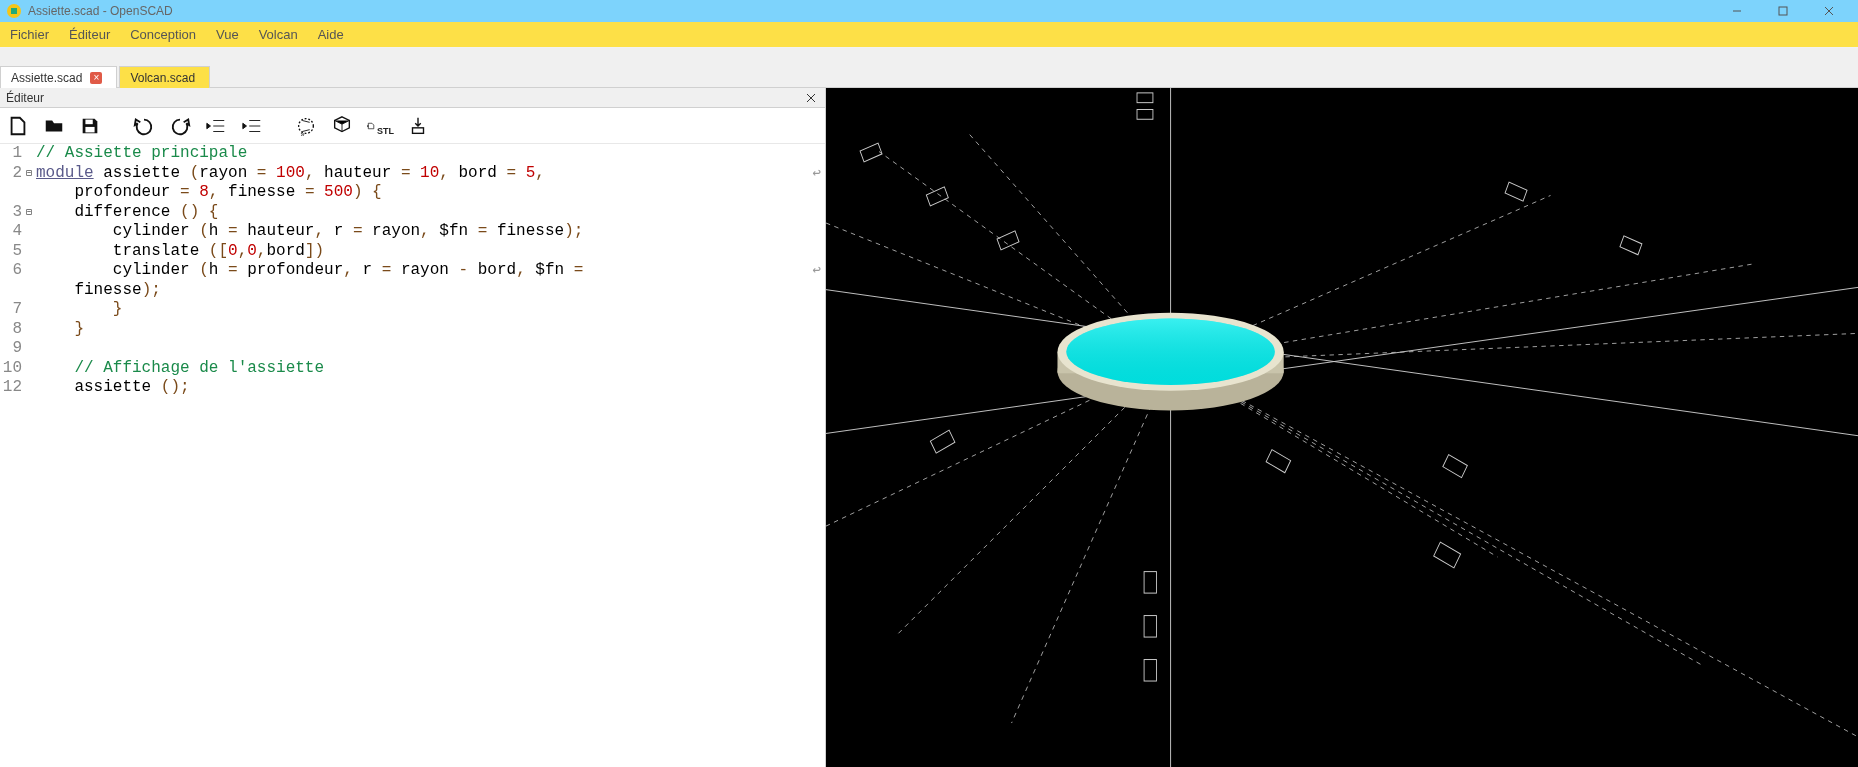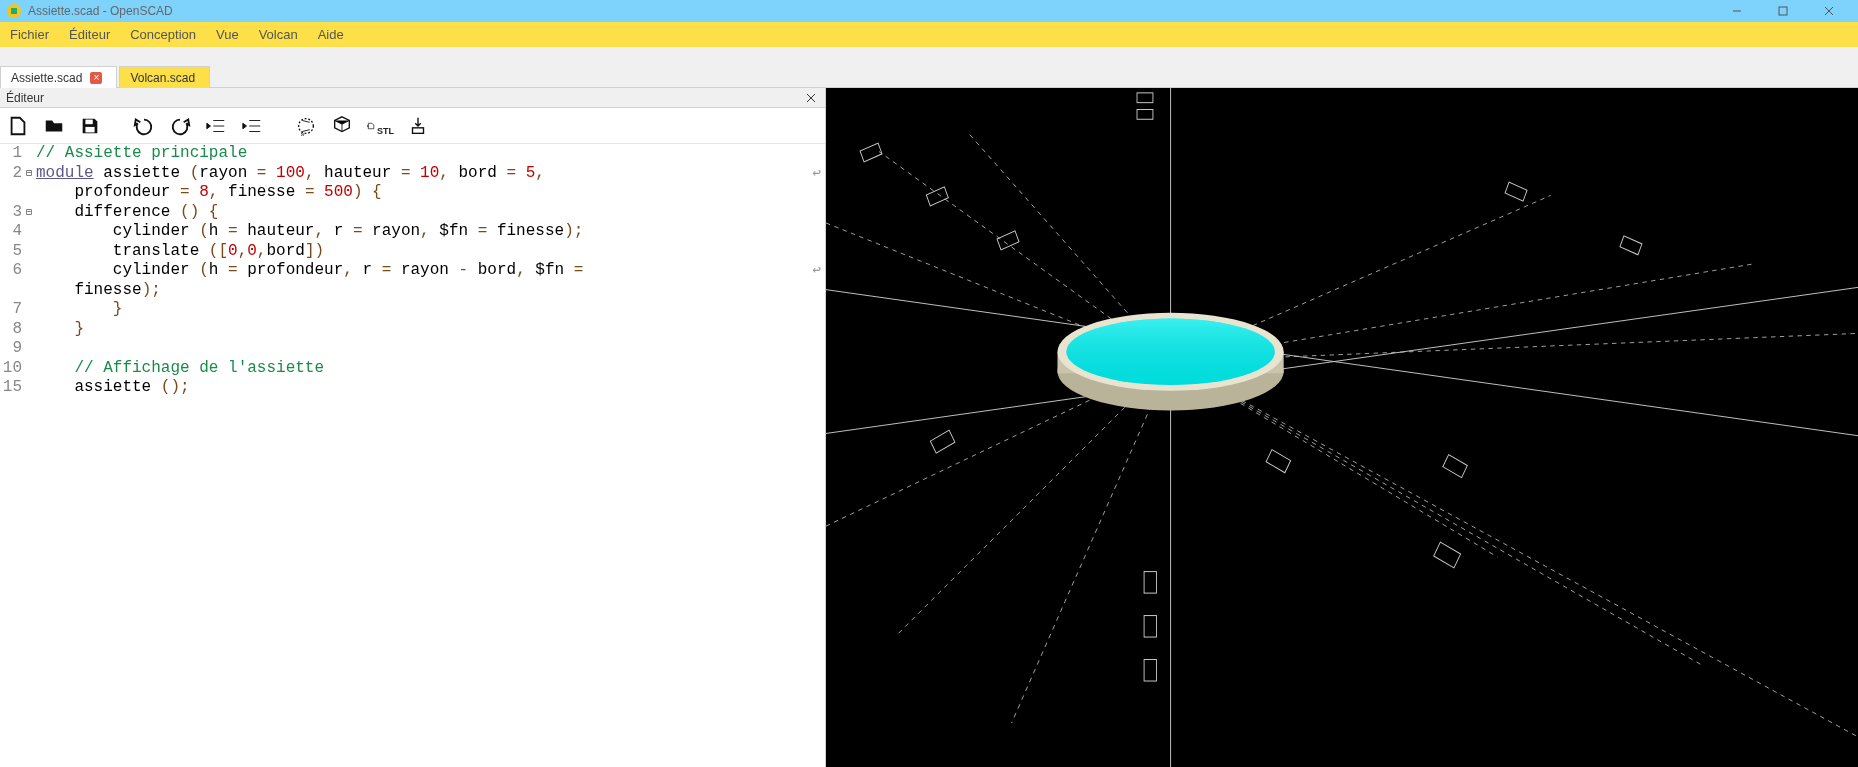--- a/index.html
+++ b/index.html
@@ -324,21 +324,21 @@
           <span class="ln"></span>
           <span class="ln">3</span>
           <span class="ln">4</span>
           <span class="ln">5</span>
           <span class="ln">6</span>
           <span class="ln"></span>
           <span class="ln">7</span>
           <span class="ln">8</span>
           <span class="ln">9</span>
           <span class="ln">10</span>
-          <span class="ln">15</span>
+          <span class="ln">12</span>
         </div>
       <div class="fold-col" id="foldcol">
           <span class="fc" style="font-size: 10px;"></span>
           <span class="fc" style="font-size: 10px;">⊟</span>
           <span class="fc" style="font-size: 10px;"></span>
           <span class="fc" style="font-size: 10px;">⊟</span>
           <span class="fc" style="font-size: 10px;"></span>
           <span class="fc" style="font-size: 10px;"></span>
           <span class="fc" style="font-size: 10px;"></span>
           <span class="fc" style="font-size: 10px;"></span>

